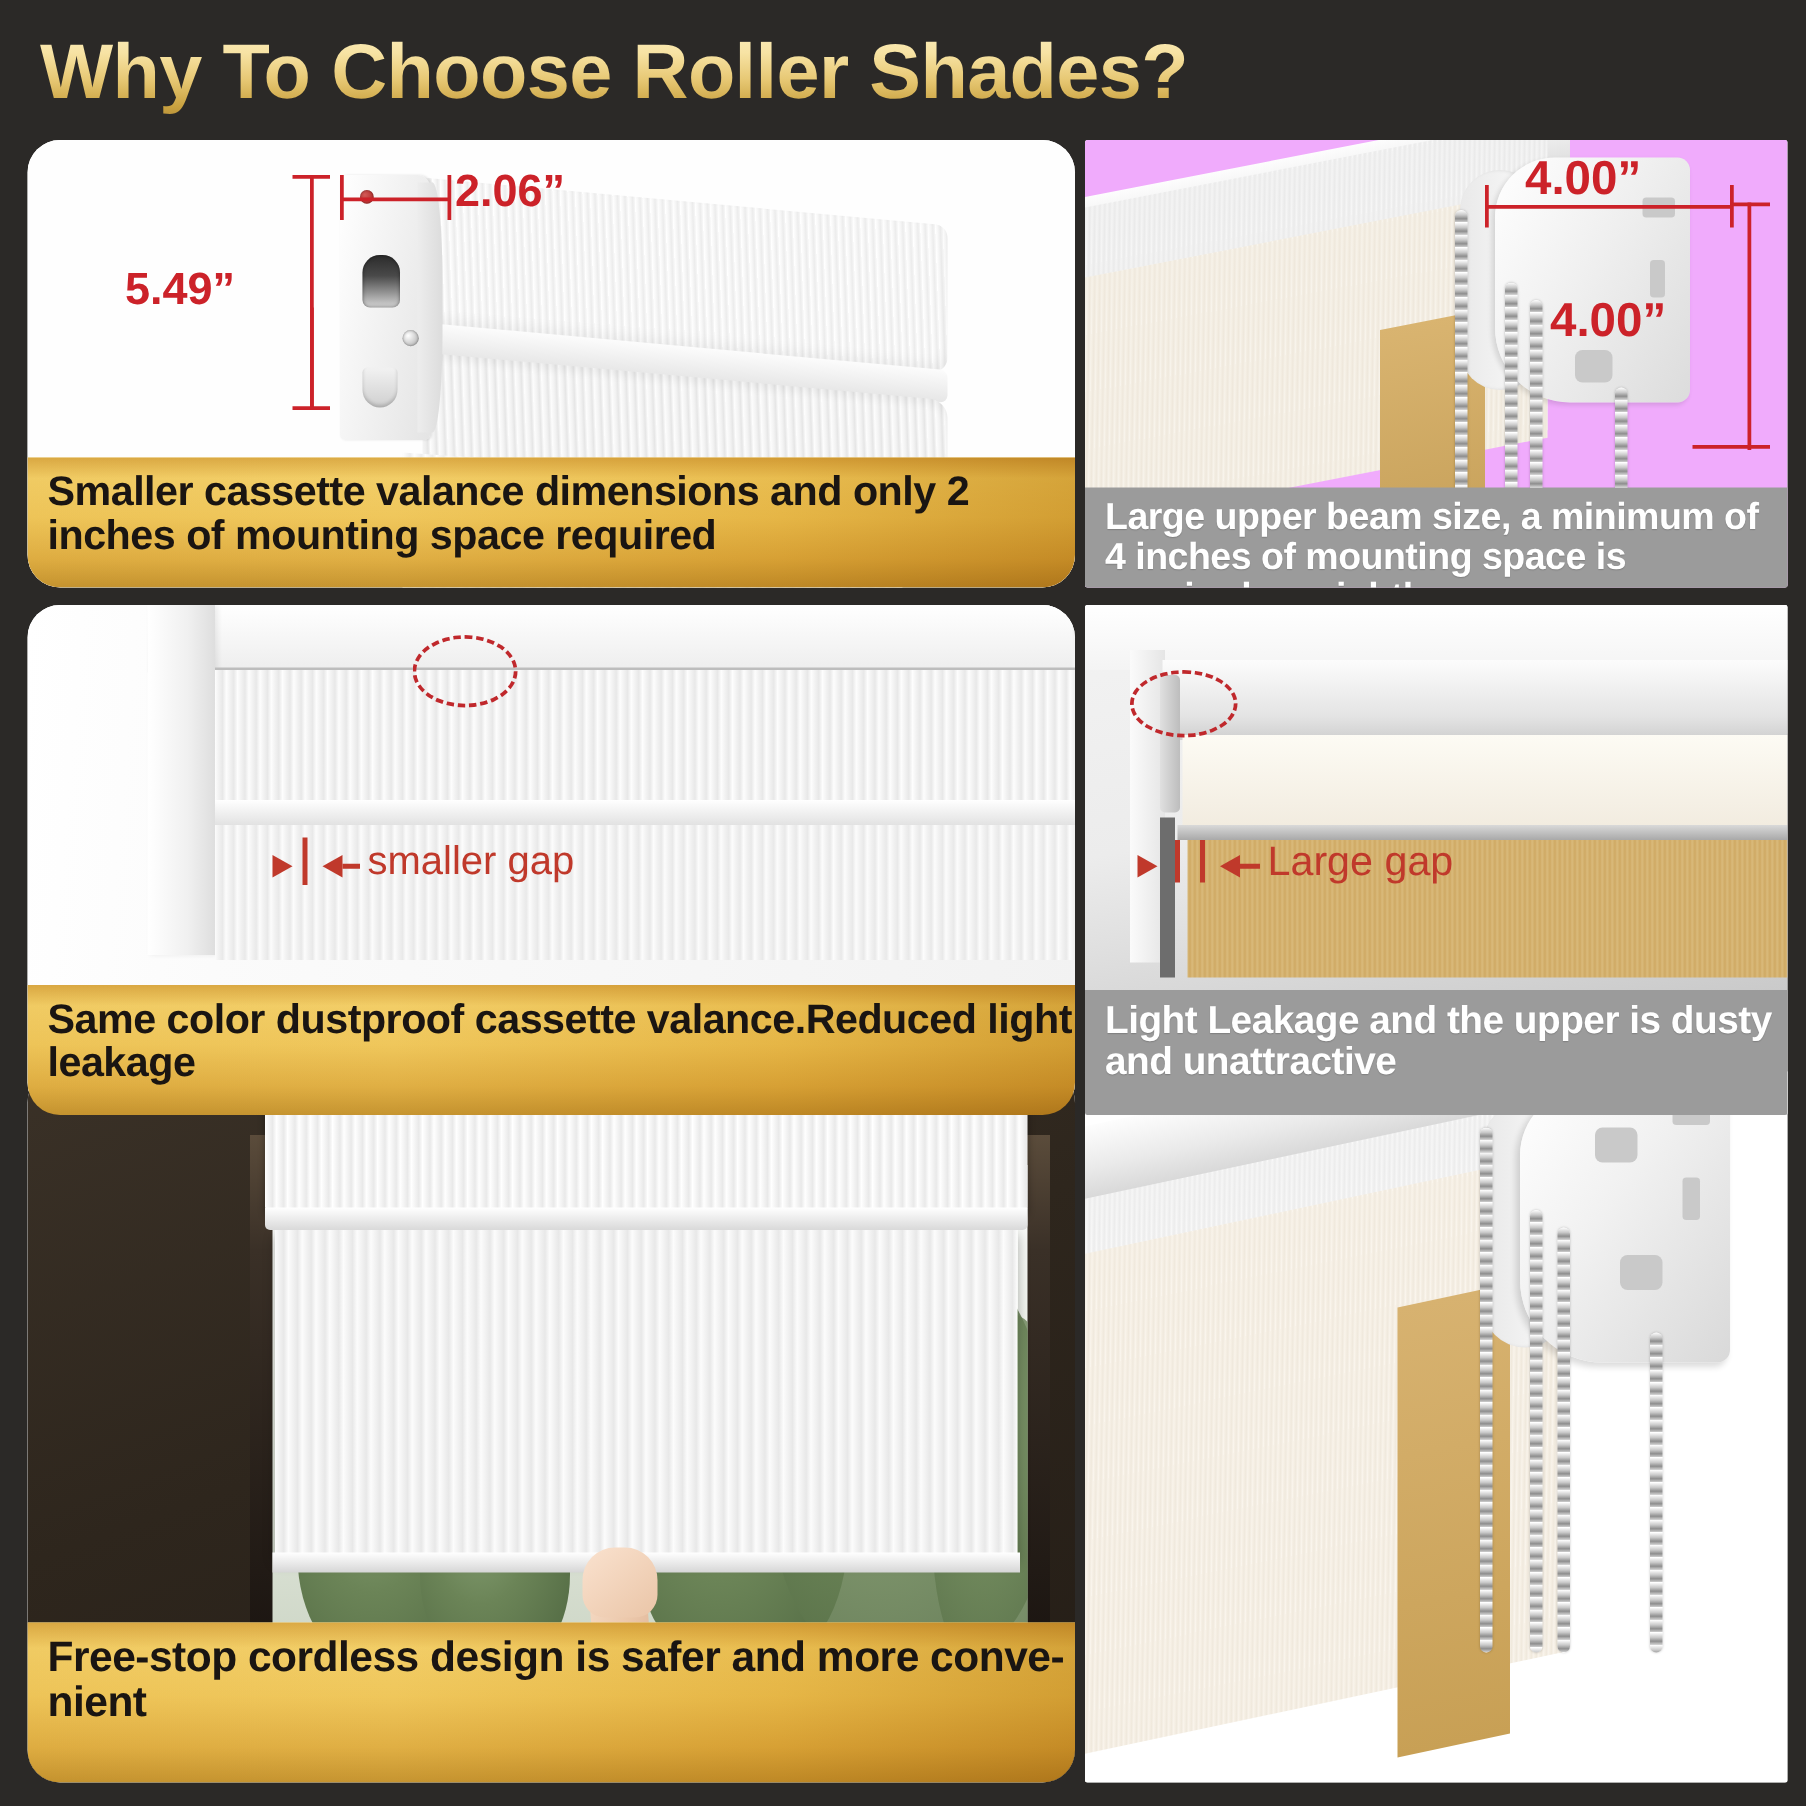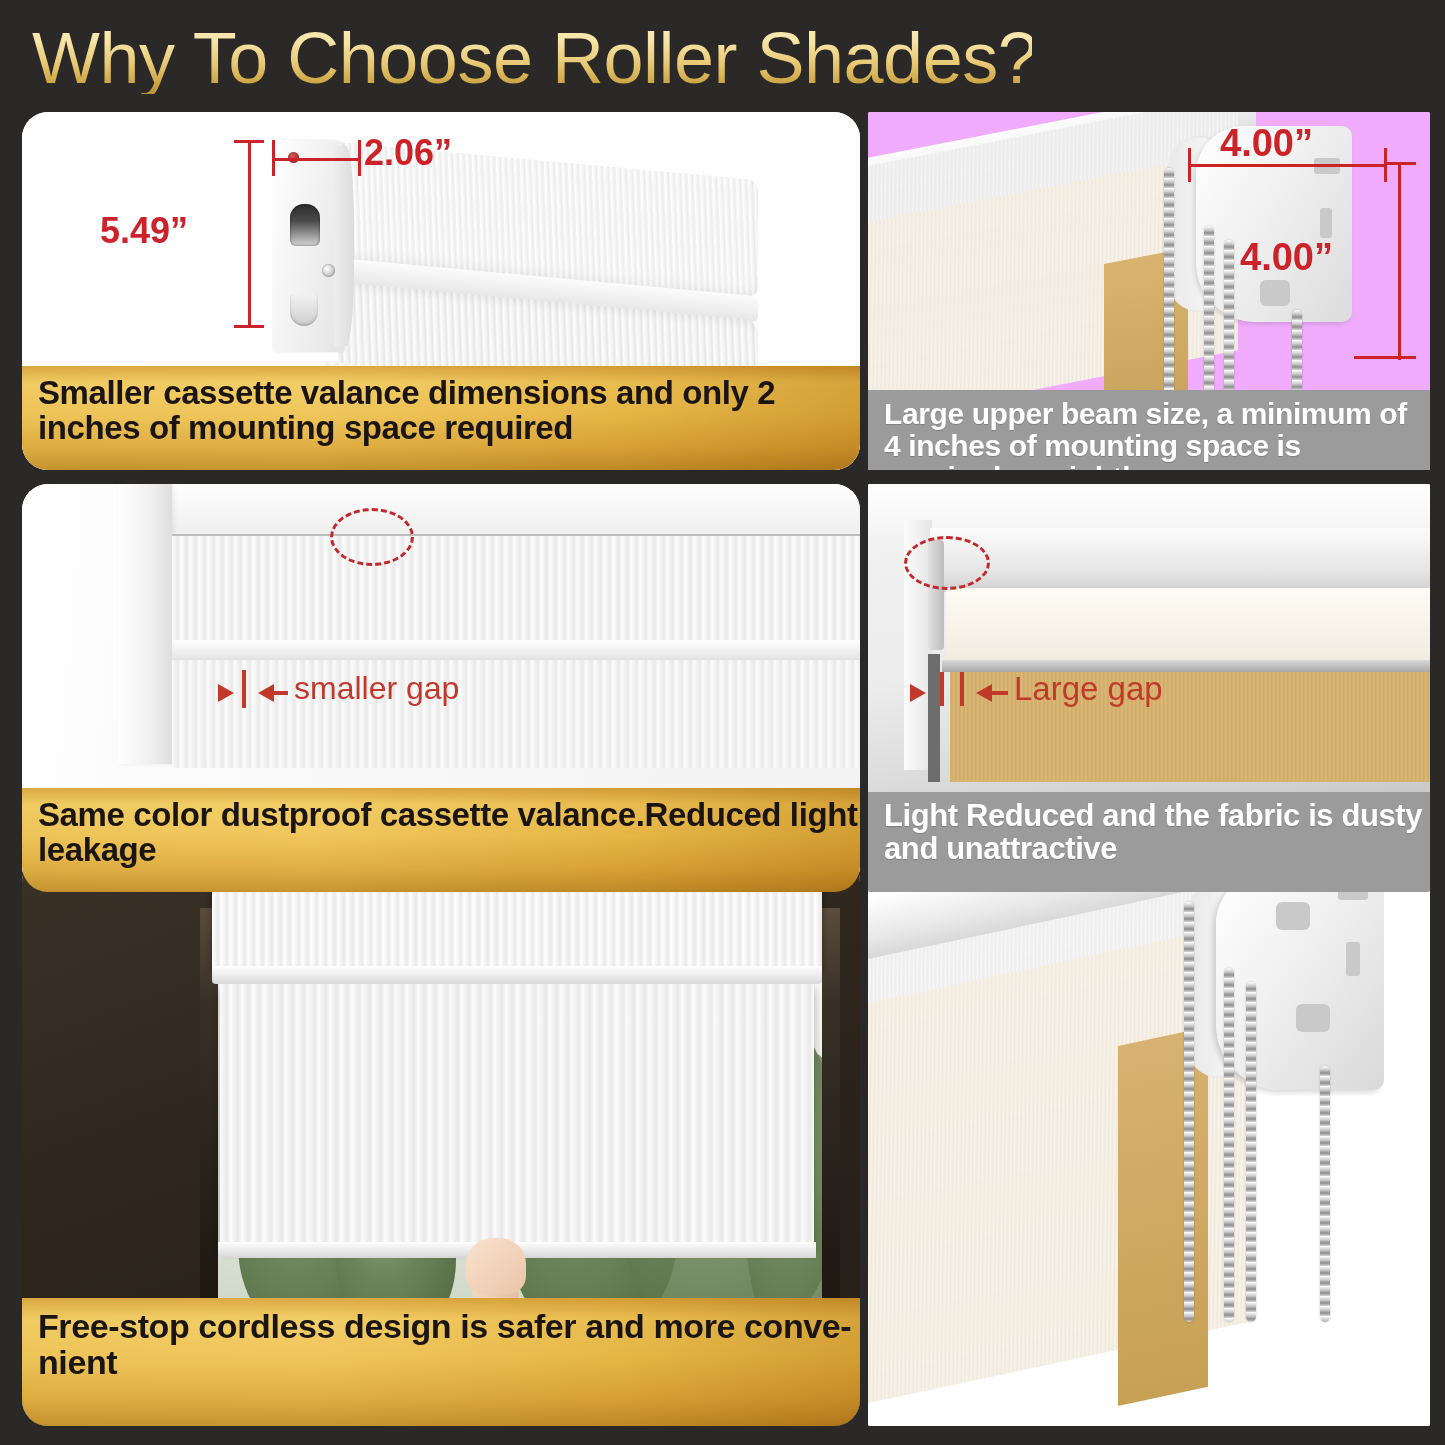--- a/index.html
+++ b/index.html
@@ -13,22 +13,22 @@
     position: relative;
   }
 
   
   #page-title {
     position: absolute;
     left: 32px;
     top: 22px;
     width: 1000px;
     height: 72px;
-    font-size: 72px;
-    font-weight: normal;
+    font-size: 62px;
+    font-weight: bold;
     letter-spacing: -0.5px;
     line-height: 72px;
     white-space: nowrap;
     background-image: linear-gradient(to bottom,
         #fbedbe 0%, #f7e3a4 28%, #e7c874 58%, #c9a13f 88%, #b8913a 100%);
     -webkit-background-clip: text;
     background-clip: text;
     color: transparent;
     -webkit-text-fill-color: transparent;
     text-shadow: 0 0 0 transparent;
@@ -412,21 +412,21 @@
       <div class="dashed-ellipse" style="left:36px; top:52px; width:86px; height:54px;"></div>
 
       <div class="arrow-r" style="left:42px; top:200px;"></div>
       <div class="gap-bar" style="left:72px; top:188px; height:34px;"></div>
       <div class="gap-bar" style="left:92px; top:188px; height:34px;"></div>
       <div class="arrow-l" style="left:108px; top:200px;"></div>
       <div class="arrow-stem" style="left:124px; top:207px; width:16px;"></div>
       <div class="gap-label" style="left:146px; top:186px; font-size:33px;">Large gap</div>
     </div>
 
-    <div class="caption gray">Light Reduced and the fabric is dusty and unattractive</div>
+    <div class="caption gray">Light Leakage and the upper is dusty and unattractive</div>
   </div>
 
   <div class="panel left row3">
     <div class="photo">
       <div class="p5-room"></div>
       <div class="p5-reveal"></div>
 
       <div class="p5-glass">
         <div class="tree" style="left:20px;  top:170px; width:150px; height:230px;"></div>
         <div class="tree" style="left:118px; top:210px; width:120px; height:190px;"></div>

